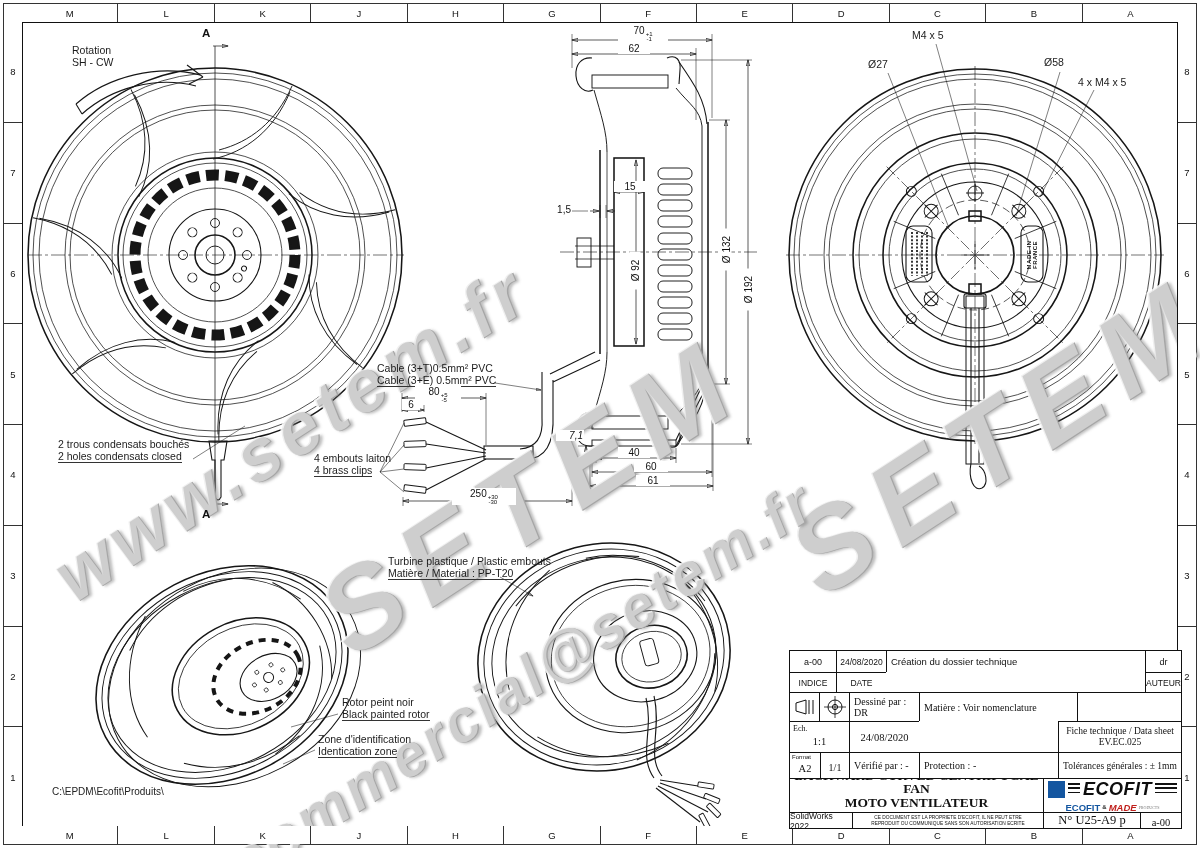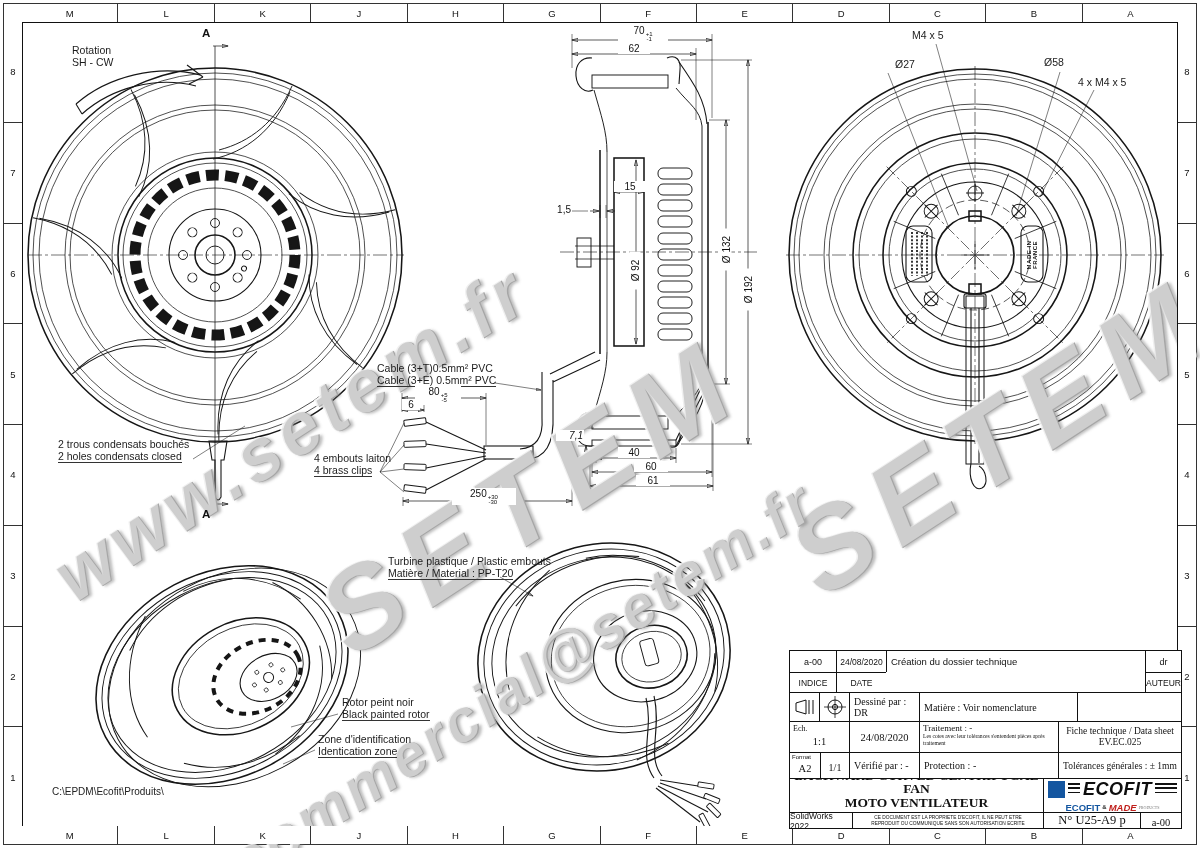--- a/index.html
+++ b/index.html
@@ -546,21 +546,21 @@
   </div>
   <div class="dim" style="left:402px;top:399px;width:16px;">6</div>
   <div class="dim" style="left:452px;top:488px;width:62px;">
     <span>250</span><span class="tolv">
         <span>+30</span>
         <span>-30</span>
       </span>
   </div>
 
   <div class="note" style="left:912px;top:29px;">M4 x 5</div>
-  <div class="note" style="left:895px;top:58px;">Ø27</div>
+  <div class="note" style="left:868px;top:58px;">Ø27</div>
   <div class="note" style="left:1044px;top:56px;">Ø58</div>
   <div class="note" style="left:1078px;top:76px;">4 x M4 x 5</div>
   <div class="madein" style="left:1005px;top:249px;">MADE IN FRANCE</div>
 
   <div class="note" style="left:342px;top:696px;">
     <span>Rotor peint noir</span><br>
     <span class="u">Black painted rotor</span>
   </div>
   <div class="note" style="left:318px;top:733px;">
     <span>Zone d'identification</span><br>
@@ -601,24 +601,20 @@
     </div>
     <div class="tbc lft" style="left:59px;top:41px;width:70px;height:29px;font-size:10px;">Dessiné par : DR</div>
     <div class="tbc lft" style="left:129px;top:41px;width:158px;height:29px;font-size:10px;">Matière : Voir nomenclature</div>
     <div class="tbc" style="left:287px;top:41px;width:104px;height:29px;"></div>
 
     <div class="tbc nl" style="left:0;top:70px;width:59px;height:31px;">
       <span class="tiny-lab" style="left:3px;top:2px;font-size:8px;font-family:'Liberation Serif',serif;">Ech.</span>
       <span style="font-size:10.5px;margin-top:8px;">1:1</span>
     </div>
     <div class="tbc" style="left:59px;top:70px;width:70px;height:31px;font-size:10.5px;">24/08/2020</div>
-    <div class="tbc" style="left:129px;top:70px;width:139px;height:31px;flex-direction:column;align-items:flex-start;padding:1px 3px;justify-content:flex-start;">
-      <span style="font-size:9px;">Traitement :  -</span>
-      <span style="font-size:5.6px;line-height:6.5px;white-space:normal;">Les cotes avec leur tolérances s'entendent pièces après traitement</span>
-    </div>
     <div class="tbc" style="left:268px;top:70px;width:123px;height:31px;flex-direction:column;font-size:9.5px;line-height:11px;">
       <span>Fiche technique / Data sheet</span>
       <span>EV.EC.025</span>
     </div>
 
     <div class="tbc nl" style="left:0;top:101px;width:30px;height:26px;">
       <span class="tiny-lab" style="left:2px;top:1px;">Format</span>
       <span style="font-size:10.5px;margin-top:6px;">A2</span>
     </div>
     <div class="tbc" style="left:30px;top:101px;width:29px;height:26px;">

